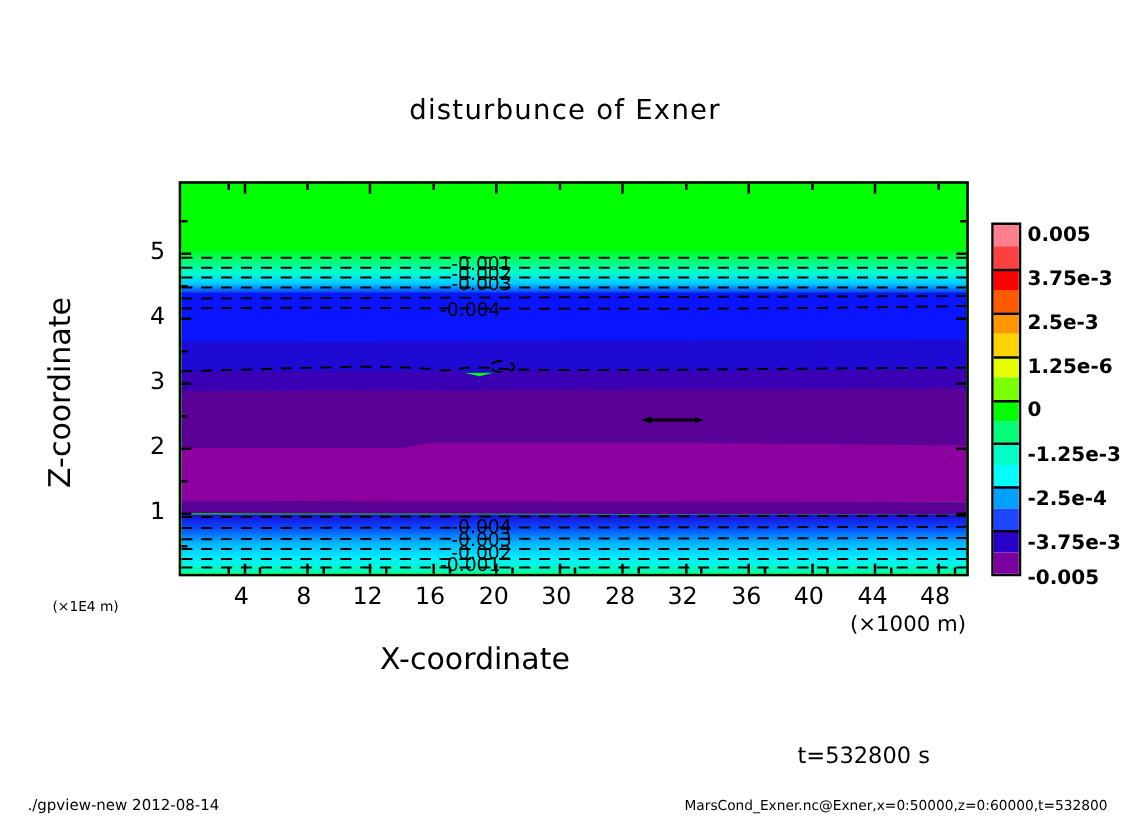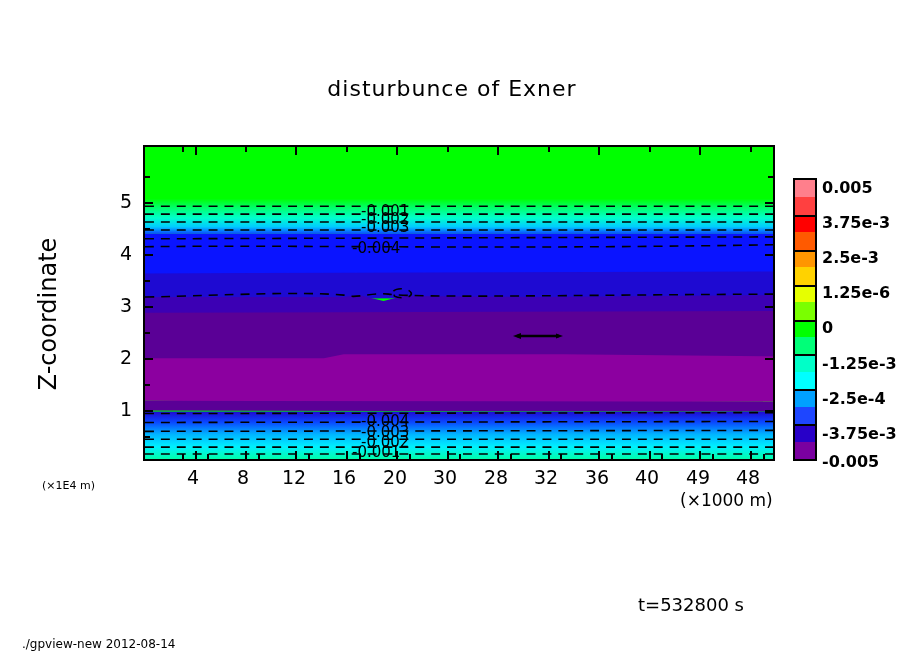--- a/index.html
+++ b/index.html
@@ -254,29 +254,30 @@
   <div class="xticklabel" style="left:193px">4</div>
   <div class="xticklabel" style="left:243px">8</div>
   <div class="xticklabel" style="left:294px">12</div>
   <div class="xticklabel" style="left:344px">16</div>
   <div class="xticklabel" style="left:395px">20</div>
   <div class="xticklabel" style="left:445px">30</div>
   <div class="xticklabel" style="left:496px">28</div>
   <div class="xticklabel" style="left:546px">32</div>
   <div class="xticklabel" style="left:597px">36</div>
   <div class="xticklabel" style="left:647px">40</div>
-  <div class="xticklabel" style="left:698px">49</div>
+  <div class="xticklabel" style="left:698px">44</div>
   <div class="xticklabel" style="left:748px">48</div>
 
   <div class="yticklabel" style="top:398px">1</div>
   <div class="yticklabel" style="top:346px">2</div>
   <div class="yticklabel" style="top:294px">3</div>
   <div class="yticklabel" style="top:242px">4</div>
   <div class="yticklabel" style="top:190px">5</div>
 
+  <div id="x-axis-title">X-coordinate</div>
   <div id="y-axis-title">Z-coordinate</div>
   <div id="x-unit-label">(×1000 m)</div>
   <div id="y-unit-label">(×1E4 m)</div>
 
   <div id="colorbar">
     <div class="cb-cell" style="height:6.25%;background:#ff7f8c"></div>
     <div class="cb-cell" style="height:6.25%;background:#ff4040"></div>
     <div class="cb-cell" style="height:6.25%;background:#ff0000"></div>
     <div class="cb-cell" style="height:6.25%;background:#ff5a00"></div>
     <div class="cb-cell" style="height:6.25%;background:#ff9600"></div>
@@ -306,14 +307,15 @@
   <div class="cb-label" style="top:248px">2.5e-3</div>
   <div class="cb-label" style="top:283px">1.25e-6</div>
   <div class="cb-label" style="top:318px">0</div>
   <div class="cb-label" style="top:354px">-1.25e-3</div>
   <div class="cb-label" style="top:389px">-2.5e-4</div>
   <div class="cb-label" style="top:424px">-3.75e-3</div>
   <div class="cb-label" style="top:452px">-0.005</div>
 
   <div id="time-stamp">t=532800 s</div>
   <div id="footer-left">./gpview-new  2012-08-14</div>
+  <div id="footer-right">MarsCond_Exner.nc@Exner,x=0:50000,z=0:60000,t=532800</div>
 
 </div>
 
 </body></html>

